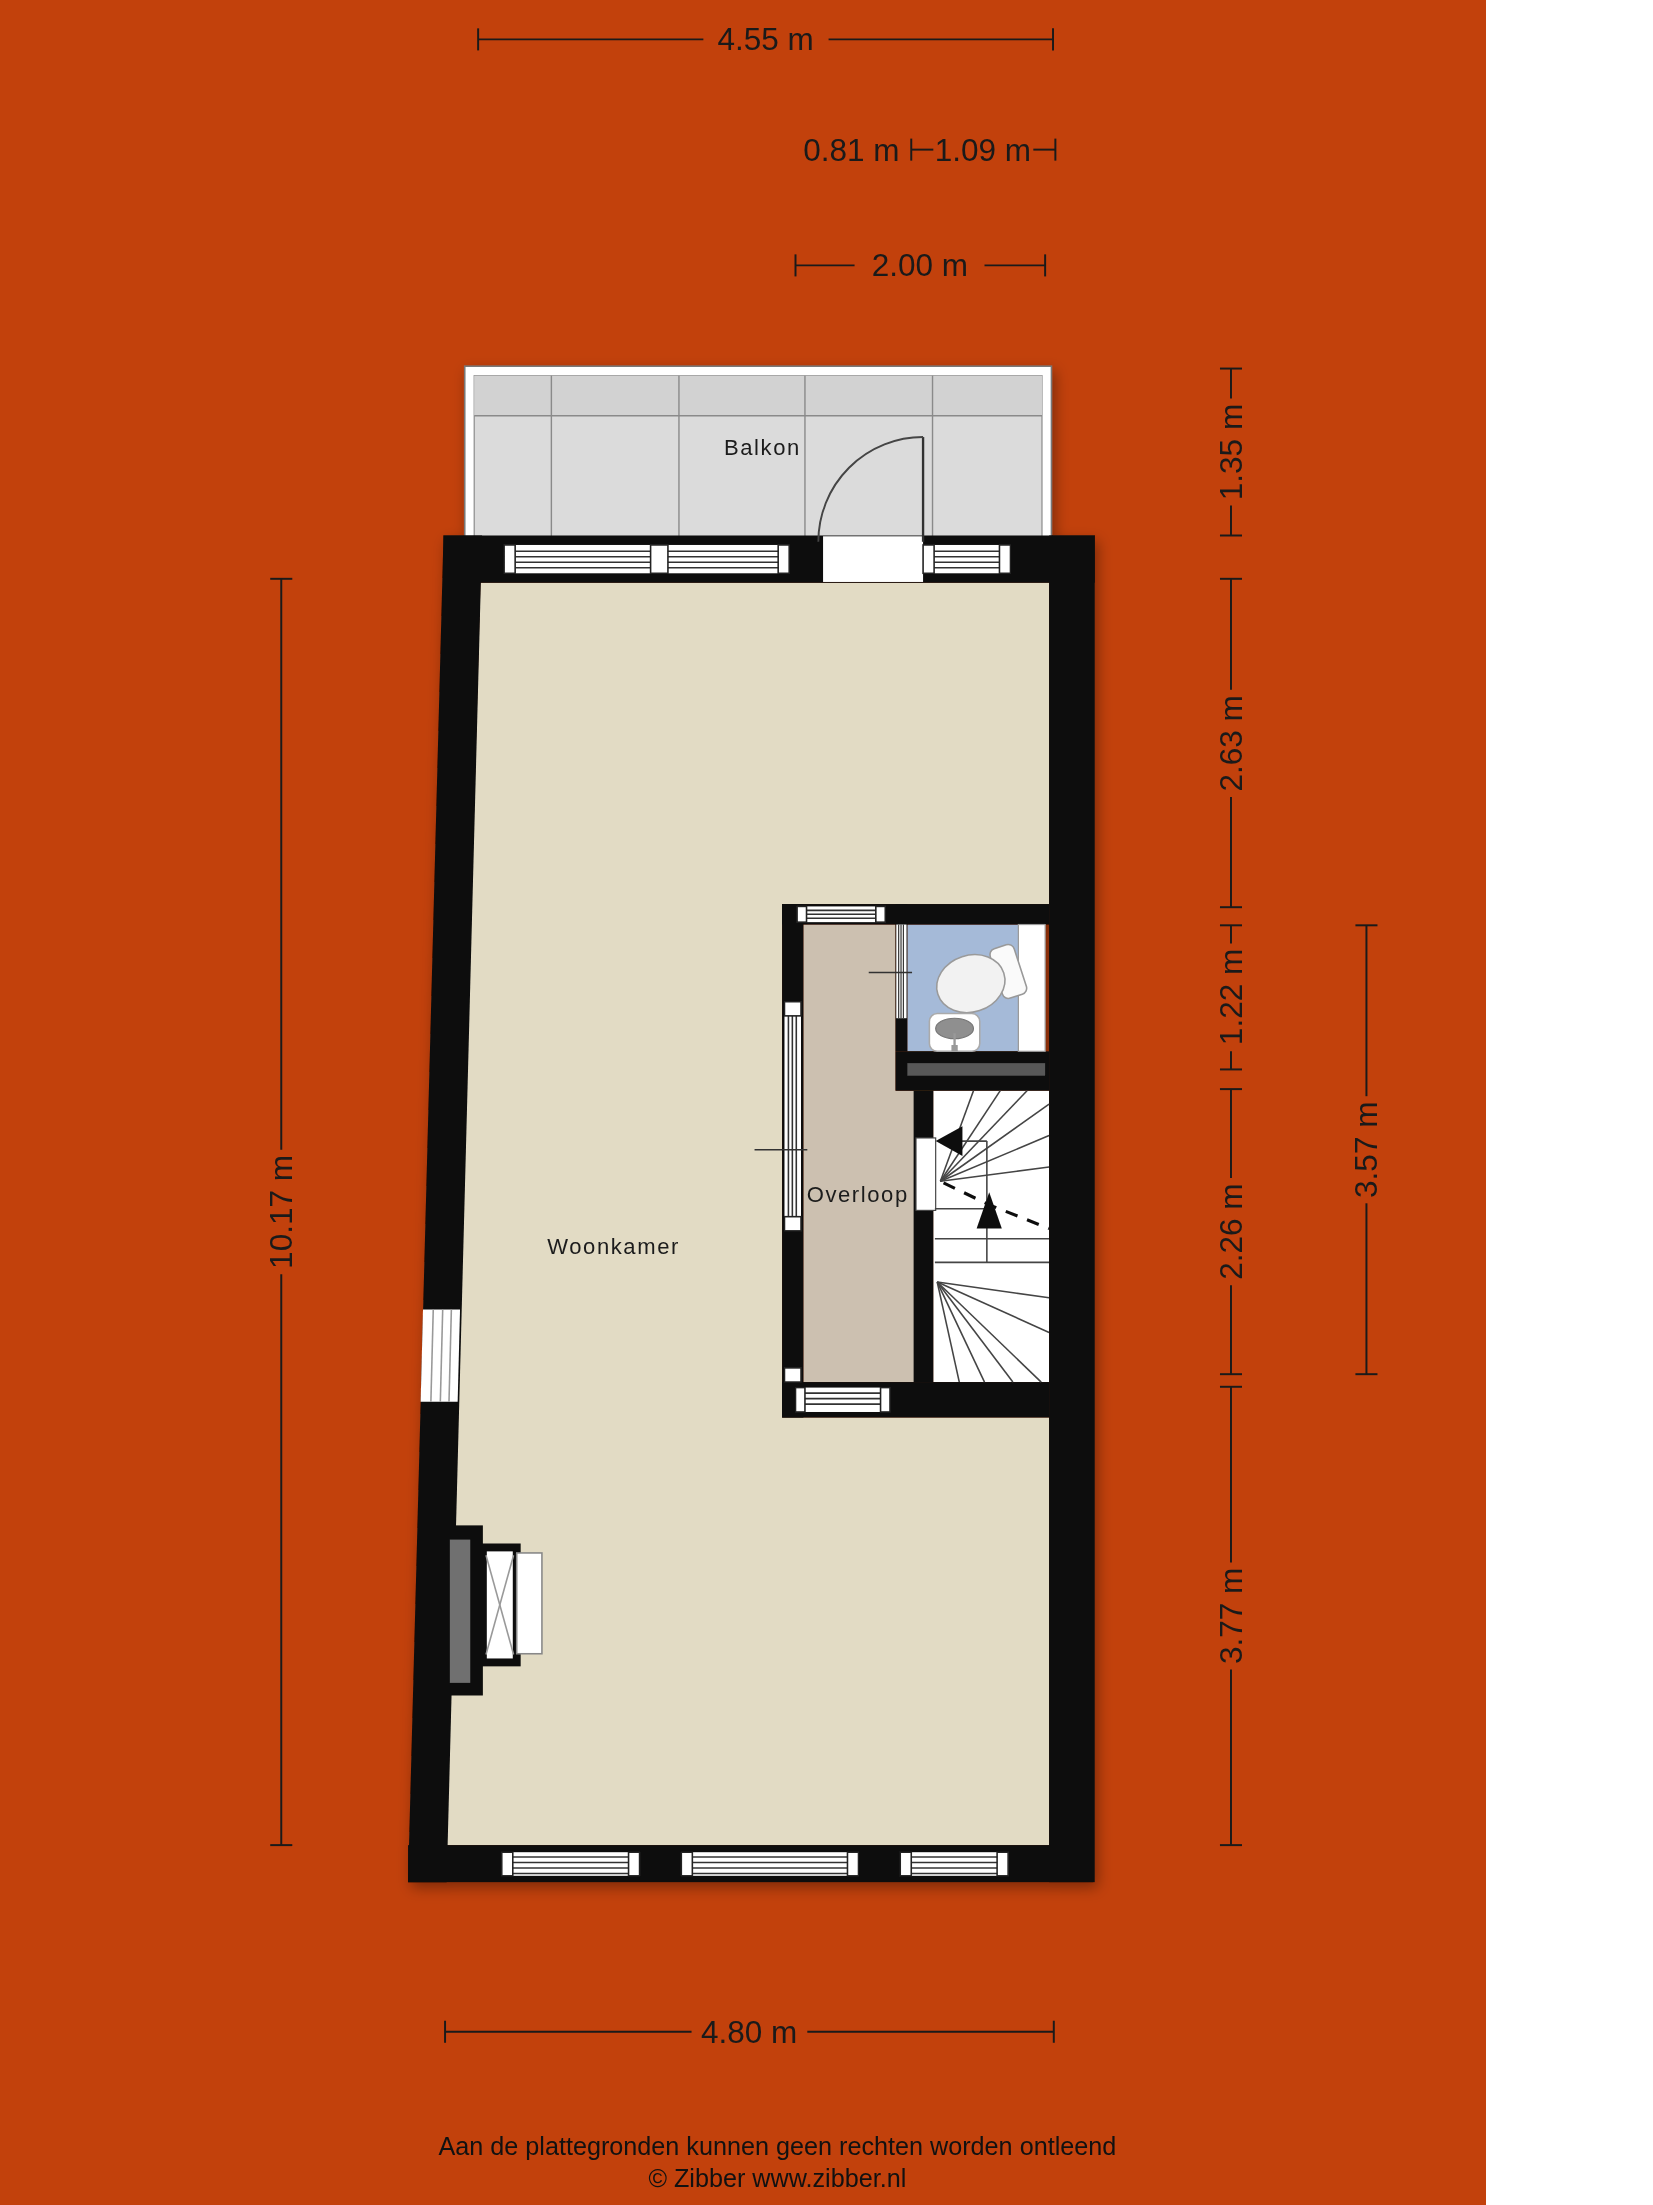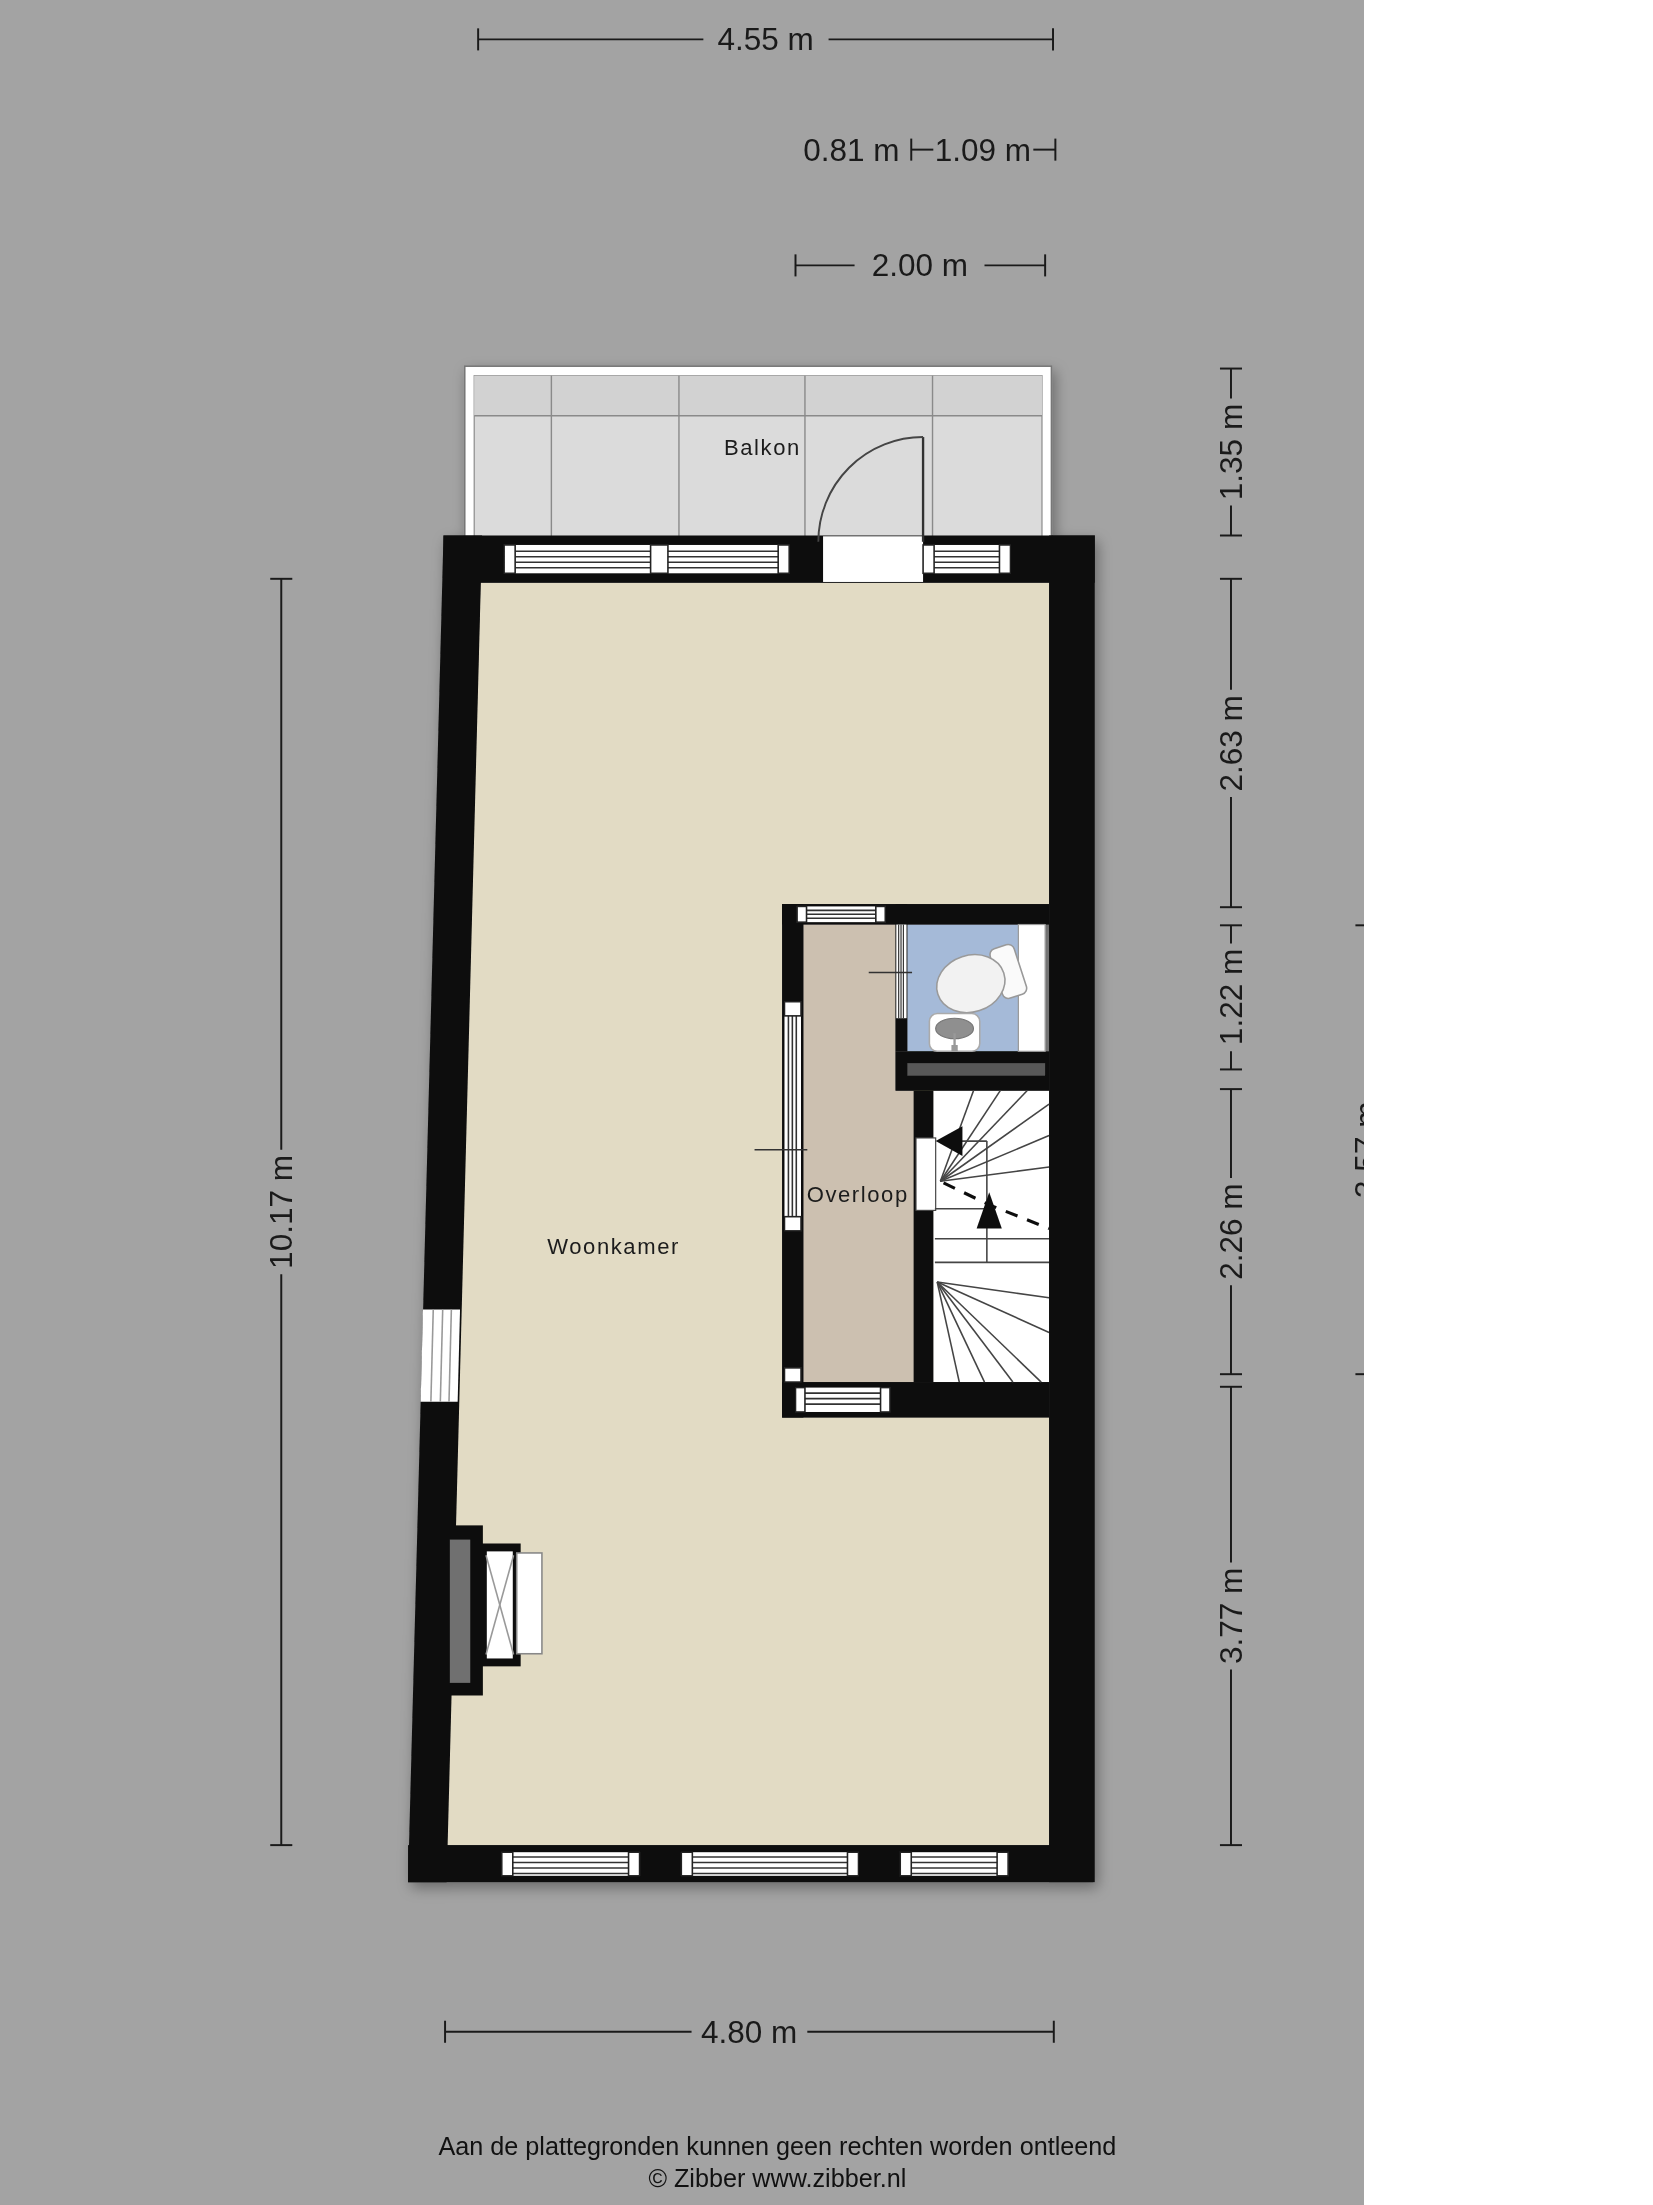--- a/index.html
+++ b/index.html
@@ -1,16 +1,16 @@
 <!DOCTYPE html>
 <html style="--wall: #0b0b0b; --floor-living: #e2dbc4; --floor-landing: #ccc0b0; --floor-toilet: #a5bad8; --floor-balcony: #dbdbdb; --balcony-upper: #d2d2d2; --wall-accent: #585858; --chimney-gray: #6f6f6f; --line: #1a1a1a;font-size:12.6px"><head>
 <meta charset="utf-8">
 <style>
   html,body{margin:0;padding:0;background:#ffffff;}
-  .page{position:relative;width:1364px;height:2205px;background:#a3a3a3;overflow:hidden;
+  .page{position:relative;width:1486px;height:2205px;background:#c2410c;overflow:hidden;
         font-family:"Liberation Sans", sans-serif;}
   svg{display:block}
   .dim{font-size:40px;fill:#1a1a1a;}
   .room-label{font-size:28px;fill:#1c1c1c;letter-spacing:2px;}
   .footer-text{font-size:32px;fill:#111;}
   .dimline{stroke:#1a1a1a;stroke-width:2.5;}
   .glaze{stroke:#333;stroke-width:2;}
   .jamb{fill:#fff;stroke:#222;stroke-width:2;}
   .balc{stroke:#8a8a8a;stroke-width:1.8;fill:none;}
   .stair{stroke:#444;stroke-width:2;fill:none;}

